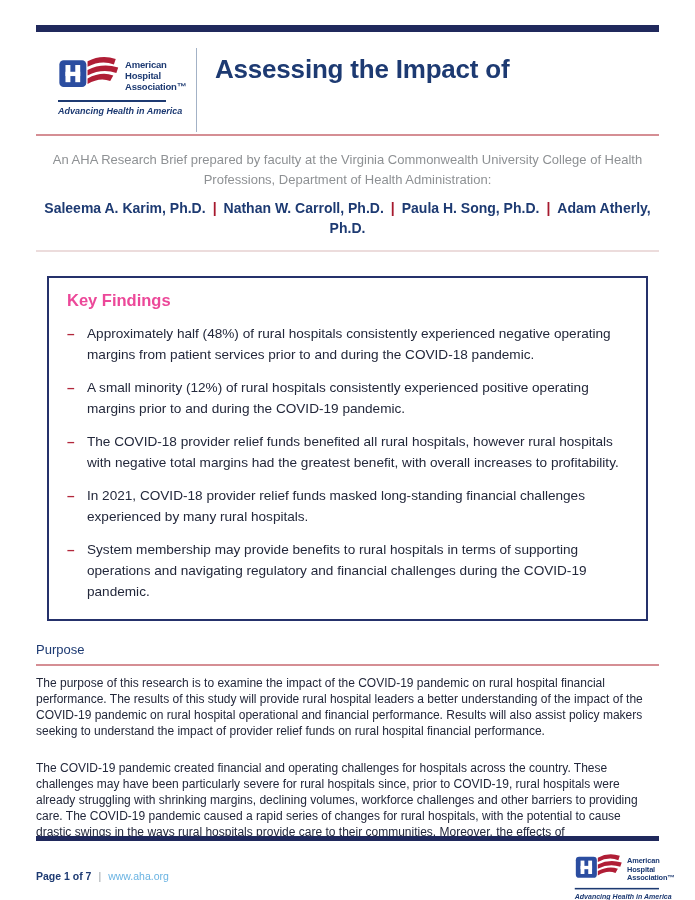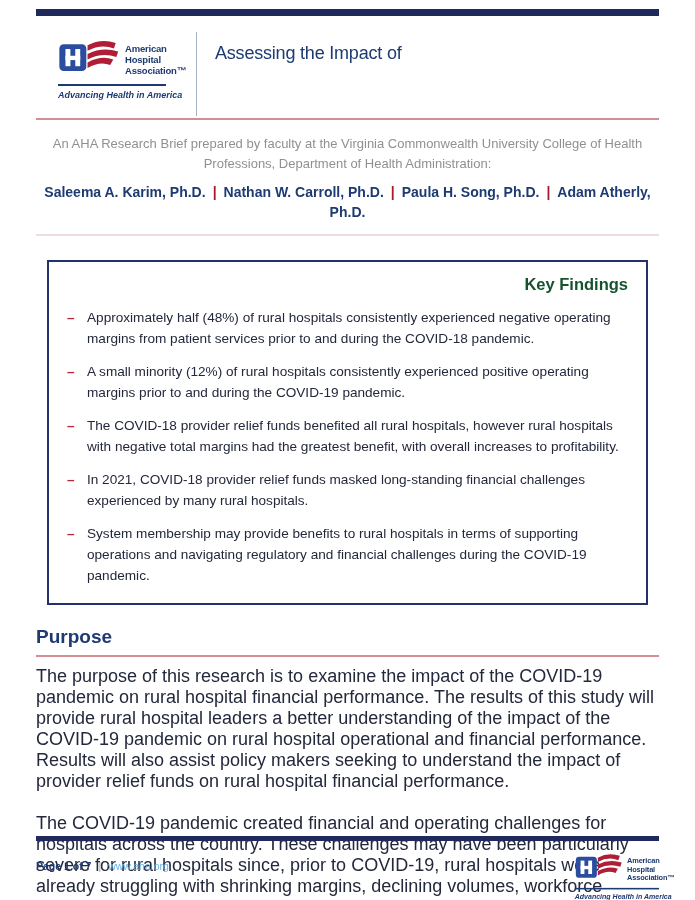--- a/index.html
+++ b/index.html
@@ -4,66 +4,66 @@
 <style>
   * { margin: 0; padding: 0; box-sizing: border-box; }
   html, body { background: #ffffff; }
   body {
     width: 695px; height: 900px;
     font-family: "Liberation Sans", sans-serif;
     color: #23283b;
     position: relative;
     overflow: hidden;
   }
-  .page { position: absolute; inset: 0; padding: 0 36px; }
+  .page { position: absolute; inset: 0; padding: 16px 36px; }
 
   
   .top-bar { margin-top: 9px; height: 7px; background: #20295c; }
 
   
   .header { display: flex; align-items: flex-start; margin-top: 12px; height: 88px; }
   .logo { margin-left: 22px; margin-top: 10px; width: 108px; flex: 0 0 auto; }
   .logo-top { display: flex; align-items: center; }
   .logo-mark { flex: 0 0 auto; }
   .logo-text { margin-left: 3px; color: #1d3a72; font-weight: bold; font-size: 9.5px; line-height: 11px; letter-spacing: -0.2px; }
   .logo-rule { height: 2px; background: #1d3a72; margin-top: 4px; }
   .logo-tagline { margin-top: 4px; color: #1d3a72; font-weight: bold; font-style: italic; font-size: 9px; white-space: nowrap; }
   .header-divider { width: 1px; background: #a3b2c6; align-self: stretch; margin: 4px 0 0 30px; height: 84px; }
   .title-block { margin-left: 18px; margin-top: 8px; }
-  .page-title { color: #1d3a72; font-size: 18px; line-height: 34px; font-weight: 400; letter-spacing: -0.2px; }
+  .page-title { color: #1d3a72; font-size: 26px; line-height: 34px; font-weight: 700; letter-spacing: -0.2px; }
 
   .salmon-rule { height: 2px; background: #d58e94; margin-top: 2px; }
 
   
   .intro { margin-top: 14px; text-align: center; color: #8e9194; font-size: 13px; line-height: 20px; }
   .intro-text { max-width: 600px; margin: 0 auto; }
   .authors { margin-top: 8px; text-align: center; color: #1d3a72; font-weight: bold; font-size: 14px; }
   .authors .pipe { color: #a6192e; font-weight: bold; padding: 0 7px; }
   .light-rule { height: 2px; background: #ecdcdc; margin-top: 12px; }
 
   
   .kf-box { margin: 24px 11px 0 11px; border: 2px solid #25316b; background: #ffffff; padding: 13px 18px 17px 18px; }
-  .kf-heading { color: #14532d; font-weight: bold; font-size: 16.5px; text-align: right; }
+  .kf-heading { color: #ec4899; font-weight: bold; font-size: 16.5px; }
   .kf-list { list-style: none; margin-top: 13px; }
   .kf-list li { display: flex; margin-bottom: 12px; font-size: 13.6px; line-height: 21px; color: #23283b; }
   .kf-list li:last-child { margin-bottom: 0; }
   .kf-dash { color: #b2273b; flex: 0 0 20px; font-weight: bold; }
 
   
   .section { margin-top: 21px; }
-  .section-heading { color: #1d3a72; font-weight: bold; font-size: 19px; padding-bottom: 7px; border-bottom: 2px solid #d58e94; }
-  .section-body { margin-top: 9px; font-size: 18px; line-height: 21px; color: #23283b; }
+  .section-heading { color: #1d3a72; font-weight: normal; font-size: 13px; padding-bottom: 7px; border-bottom: 2px solid #d58e94; }
+  .section-body { margin-top: 9px; font-size: 12px; line-height: 16px; color: #23283b; }
 
   
   .footer { position: absolute; left: 36px; right: 36px; top: 836px; }
   .footer-bar { height: 5px; background: #20295c; }
   .footer-cols { display: flex; justify-content: space-between; align-items: flex-start; margin-top: 11px; }
   .footer-meta { font-size: 10.5px; line-height: 16px; color: #3a3b40; }
   .footer-meta .pipe1 { color: #55565c; padding: 0 10px; }
-  .footer-line2 { margin-top: 6px; }
+  .footer-line2 { margin-top: 16px; }
   .footer-page { color: #1d3a72; font-weight: bold; }
   .footer-line2 .pipe2 { color: #9aa0a6; padding: 0 7px; }
   .footer-link { color: #6ab3e2; text-decoration: none; }
   .footer-logo { transform: scale(0.78); transform-origin: right top; }
 </style>
 </head>
 <body>
 
 <div class="page">
 

